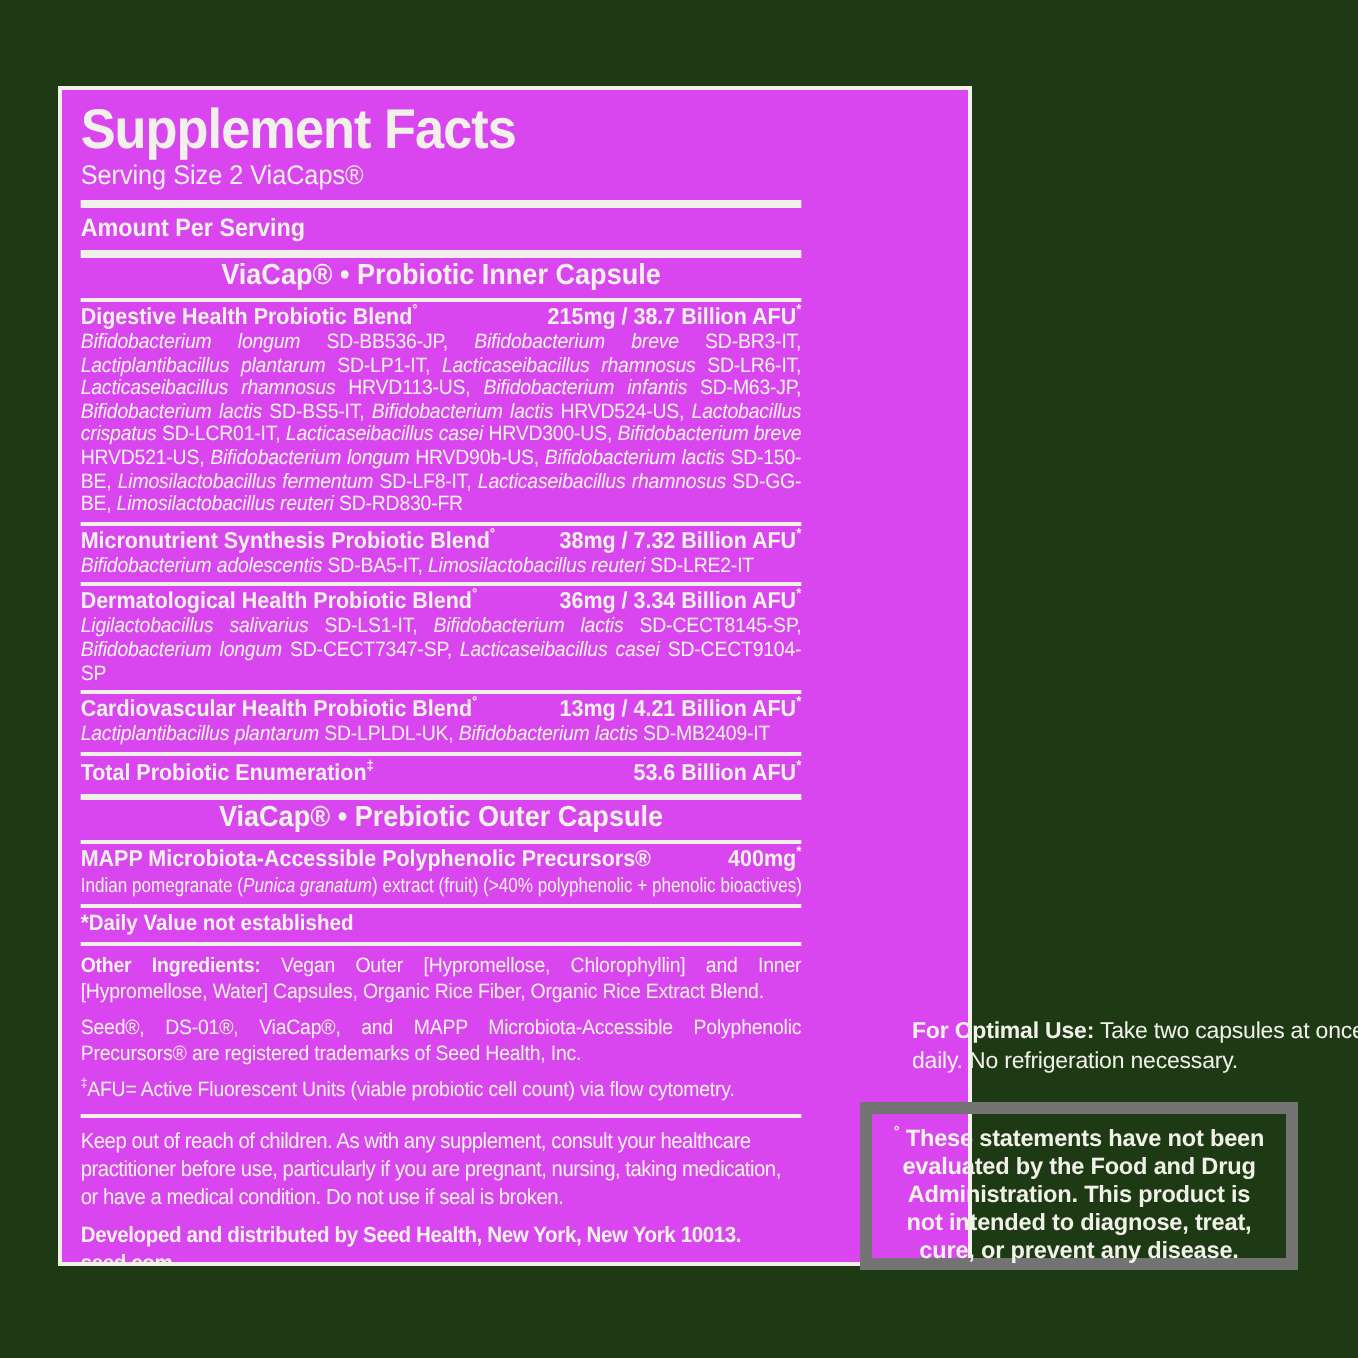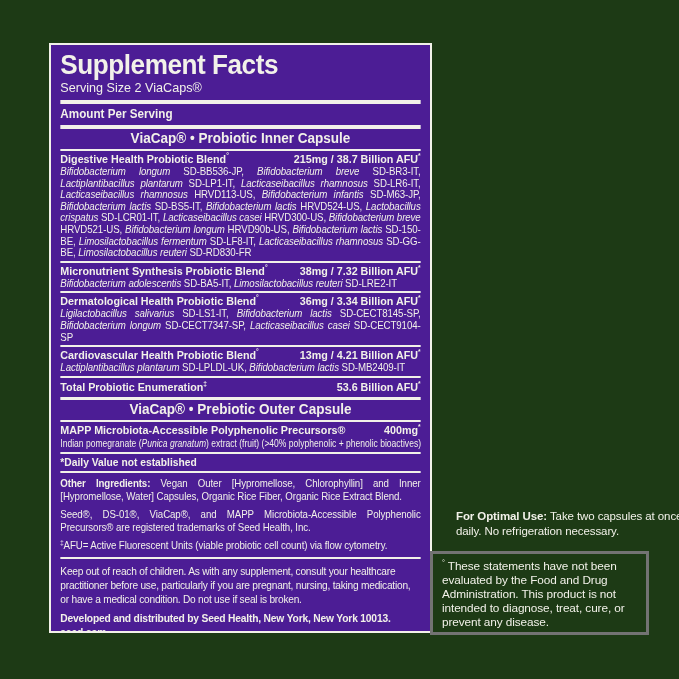--- a/index.html
+++ b/index.html
@@ -9,25 +9,24 @@
     font-family: "Liberation Sans", sans-serif;
     color: #f2f1e9;
     position: relative;
     overflow: hidden;
   }
   sup { font-size: 62%; vertical-align: super; line-height: 0; }
 
   
   .panel {
     position: absolute; left: 29px; top: 43px;
-    width: 383px; height: 590px;
+    width: 457px; height: 590px;
     border: 2px solid #f2f1e9;
-    background: #4c1d95;
+    background: #d946ef;
     overflow: hidden;
-    margin-left: 20px;
   }
   .condense {
     width: 406px;
     transform: scaleX(0.9335);
     transform-origin: 0 0;
     padding: 5px 10px 6px 10px;
   }
   .title { font-size: 28px; line-height: 29px; font-weight: bold; letter-spacing: -0.5px; }
   .serving { font-size: 13.5px; line-height: 16px; margin: 1px 0 4px 0; }
   .bar { border-top: 4px solid #f2f1e9; }
@@ -51,23 +50,23 @@
   .distributor { font-size: 11px; line-height: 14px; font-weight: bold; letter-spacing: -0.2px; }
   .fitline { display: block; white-space: nowrap; transform-origin: 0 50%; overflow: visible; }
 
   
   .optimal {
     position: absolute; left: 432px; top: 509px; width: 248px;
     font-size: 11.5px; line-height: 15px; letter-spacing: -0.1px; margin-left: 24px;
   }
   .fda-box {
     position: absolute; left: 430px; top: 551px; width: 219px; height: 84px;
-    border: 3px solid #737373;
+    border: 6px solid #737373;
     padding: 5px 9px;
-    font-weight: normal; font-size: 11.8px; line-height: 14px; letter-spacing: -0.1px;
+    font-weight: bold; font-size: 11.8px; line-height: 14px; letter-spacing: -0.1px; text-align: center;
   }
 </style>
 </head>
 <body>
 
 <div class="panel">
   <div class="condense">
 
     <div class="title">Supplement Facts</div>
     <div class="serving">Serving Size 2 ViaCaps®</div>

